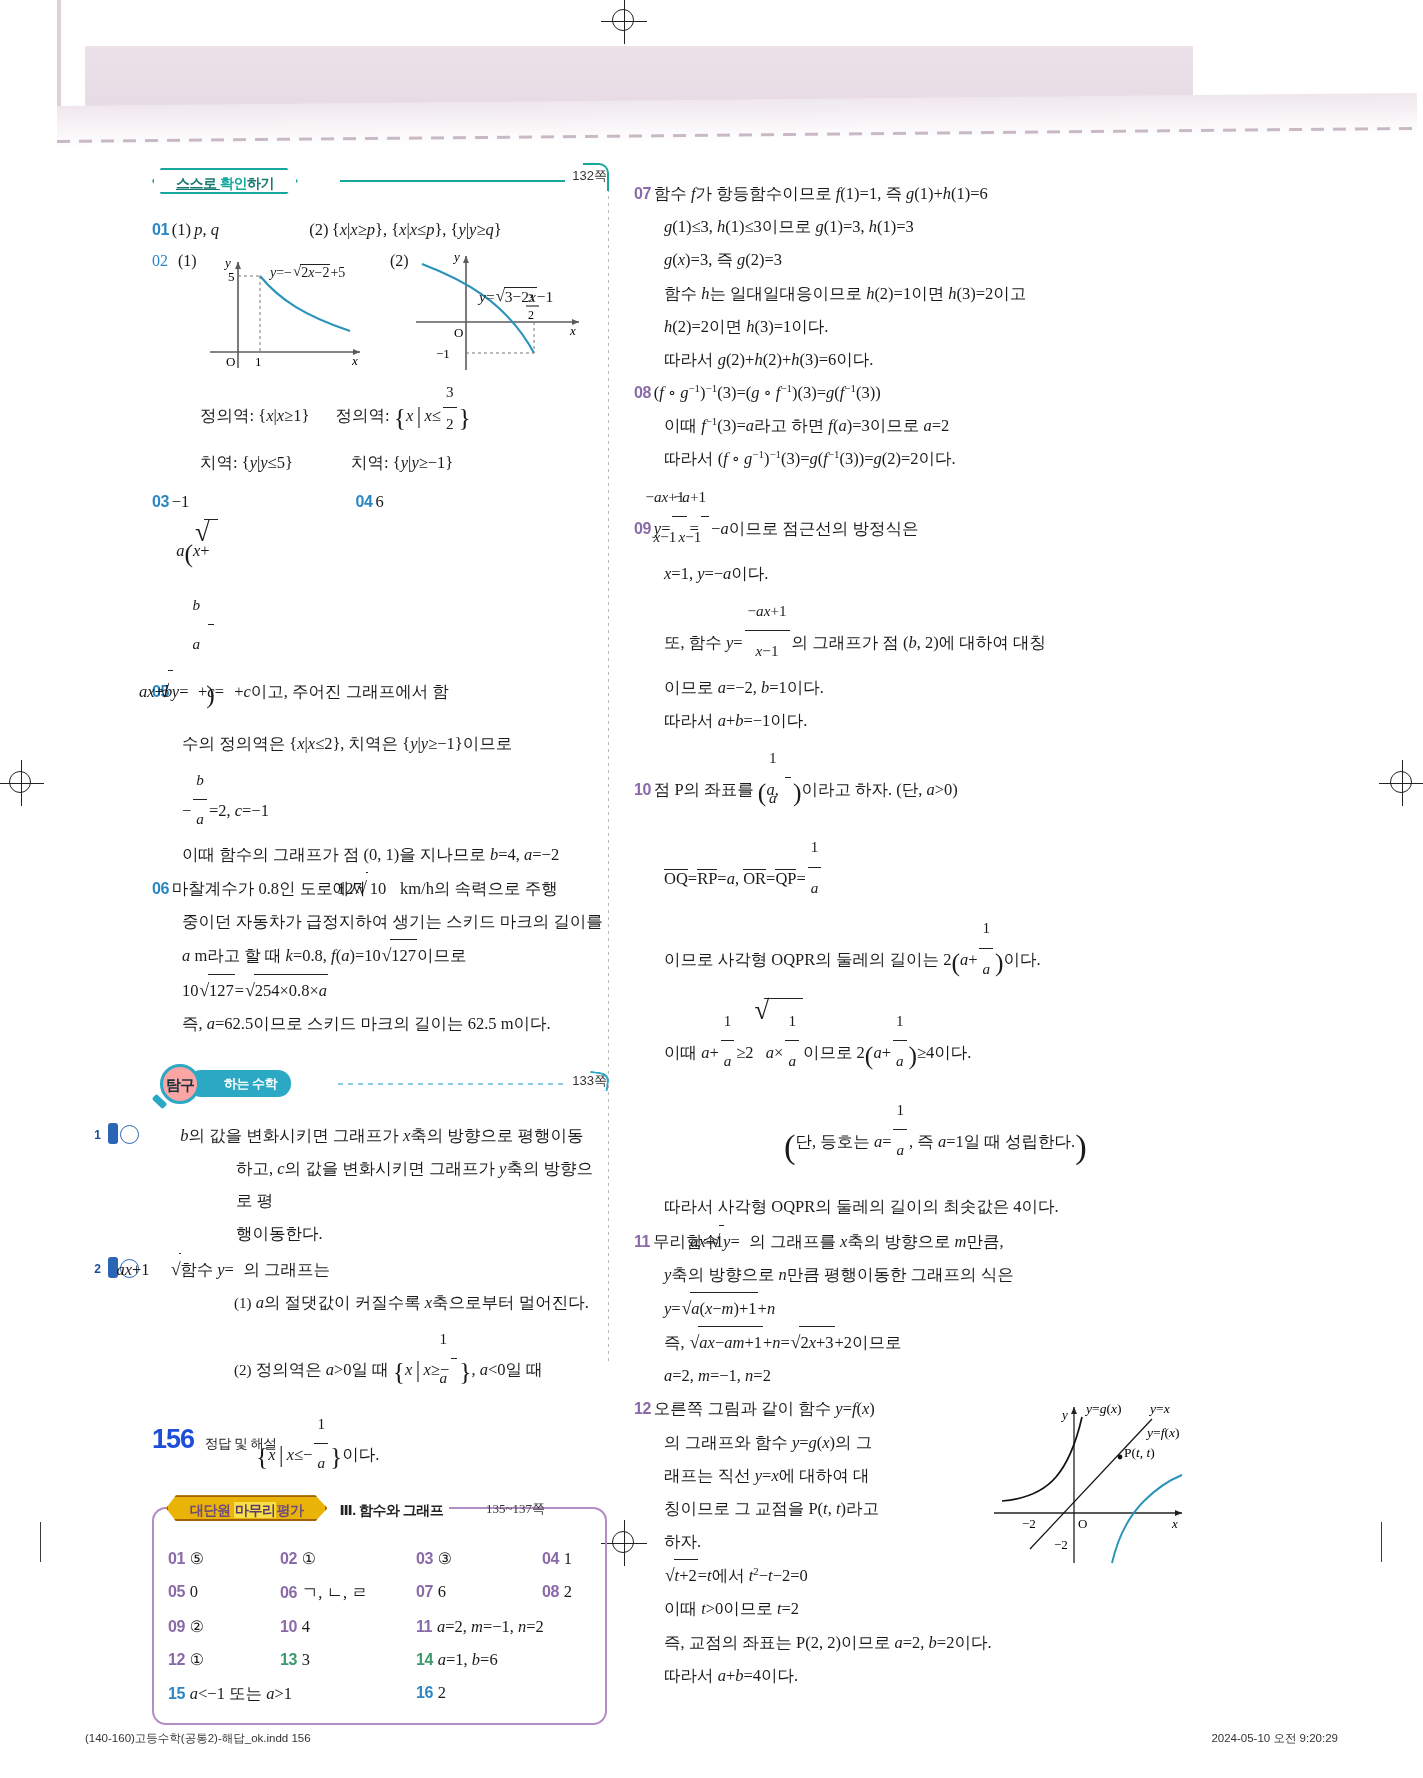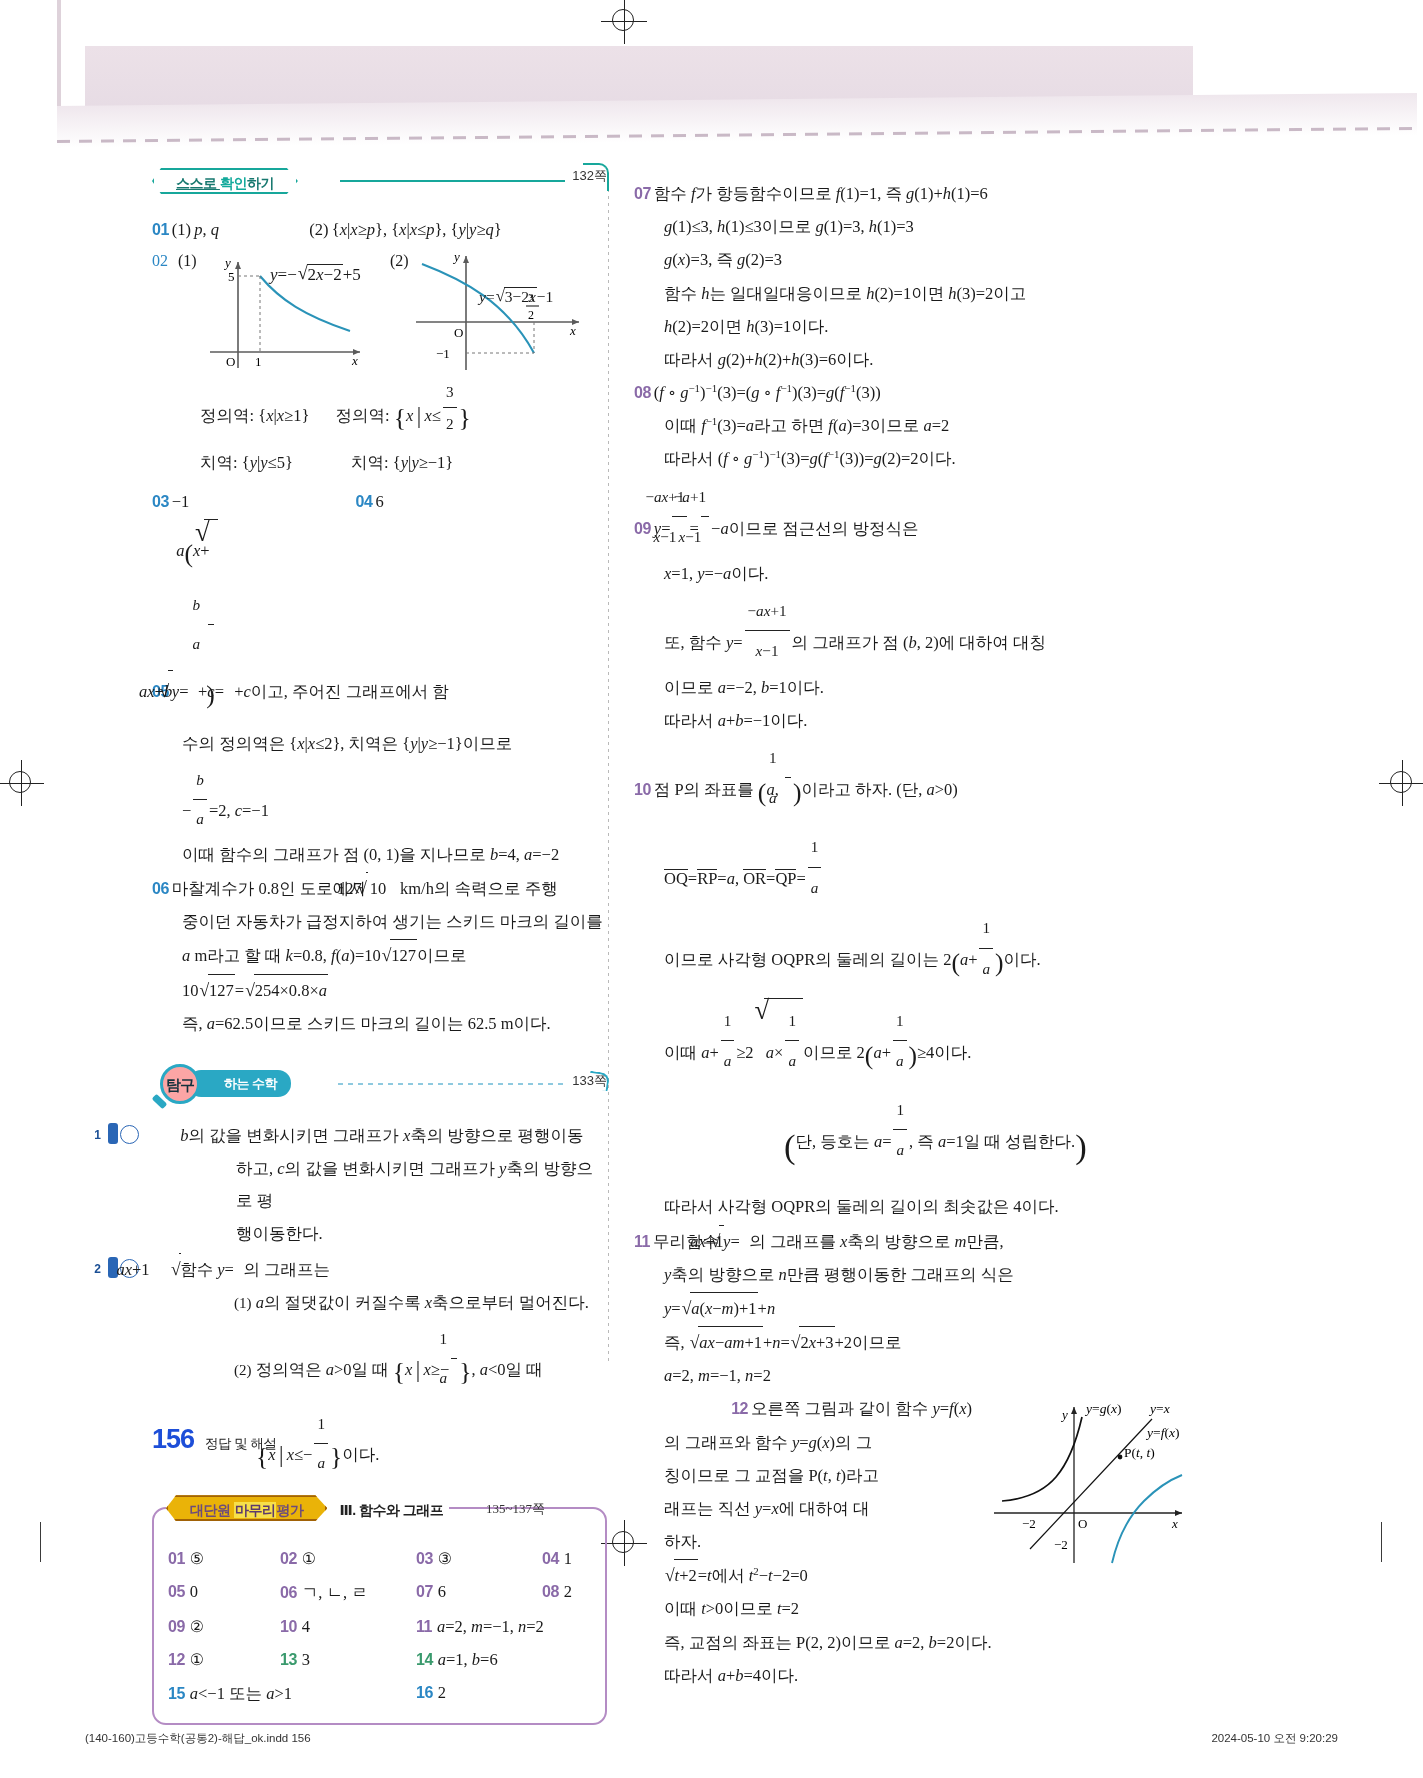--- a/index.html
+++ b/index.html
@@ -230,21 +230,21 @@
         <polygon points="38,14 35,21 41,21" fill="#5b5b5b"></polygon>
         <path d="M60 28 C 80 52, 105 68, 150 83" stroke="#2a93b8" stroke-width="2.1" fill="none"></path>
         <line x1="38" y1="28" x2="60" y2="28" stroke="#777" stroke-width="1" stroke-dasharray="3,3"></line>
         <line x1="60" y1="28" x2="60" y2="104" stroke="#777" stroke-width="1" stroke-dasharray="3,3"></line>
         <text x="28" y="33" font-family="Liberation Serif,serif" font-size="13">5</text>
         <text x="25" y="19" font-family="Liberation Serif,serif" font-size="13" font-style="italic">y</text>
         <text x="26" y="118" font-family="Liberation Serif,serif" font-size="13">O</text>
         <text x="55" y="118" font-family="Liberation Serif,serif" font-size="13">1</text>
         <text x="152" y="117" font-family="Liberation Serif,serif" font-size="13" font-style="italic">x</text>
       </svg>
-      <span style="position:absolute;left:118px;top:16px;font-size:17px;text-align:center;"><i class="m">y</i>=−<span class="sq"><span>2<i class="m">x</i>−2</span></span>+5</span>
+      <span style="position:absolute;left:118px;top:16px;font-size:14px;text-align:center;"><i class="m">y</i>=−<span class="sq"><span>2<i class="m">x</i>−2</span></span>+5</span>
 
       <svg width="190" height="126" viewBox="0 0 190 126" style="position:absolute;left:262px;top:0;">
         <line x1="2" y1="74" x2="165" y2="74" stroke="#5b5b5b" stroke-width="1.6"></line>
         <polygon points="165,74 158,71 158,77" fill="#5b5b5b"></polygon>
         <line x1="52" y1="122" x2="52" y2="8" stroke="#5b5b5b" stroke-width="1.6"></line>
         <polygon points="52,8 49,15 55,15" fill="#5b5b5b"></polygon>
         <path d="M8 16 C 50 32, 92 54, 120 105" stroke="#2a93b8" stroke-width="2.1" fill="none"></path>
         <line x1="52" y1="105" x2="120" y2="105" stroke="#777" stroke-width="1" stroke-dasharray="3,3"></line>
         <line x1="120" y1="74" x2="120" y2="105" stroke="#777" stroke-width="1" stroke-dasharray="3,3"></line>
         <text x="40" y="13" font-family="Liberation Serif,serif" font-size="13" font-style="italic">y</text>
@@ -402,26 +402,26 @@
         <text x="96" y="133" font-family="Liberation Serif,serif" font-size="13">O</text>
         <text x="80" y="24" font-family="Liberation Serif,serif" font-size="13" font-style="italic">y</text>
         <text x="190" y="133" font-family="Liberation Serif,serif" font-size="13" font-style="italic">x</text>
         <text x="104" y="18" font-family="Liberation Serif,serif" font-size="13.5"><tspan font-style="italic">y</tspan>=<tspan font-style="italic">g</tspan>(<tspan font-style="italic">x</tspan>)</text>
         <text x="168" y="18" font-family="Liberation Serif,serif" font-size="13.5"><tspan font-style="italic">y</tspan>=<tspan font-style="italic">x</tspan>
         </text>
         <text x="165" y="42" font-family="Liberation Serif,serif" font-size="13.5"><tspan font-style="italic">y</tspan>=<tspan font-style="italic">f</tspan>(<tspan font-style="italic">x</tspan>)</text>
         <text x="142" y="62" font-family="Liberation Serif,serif" font-size="13.5">P(<tspan font-style="italic">t</tspan>, <tspan font-style="italic">t</tspan>)</text>
       </svg>
 
-      <div class="sol hang" style="padding-right:222px;text-align:right;">
+      <div class="sol hang" style="padding-right:222px;">
         <span class="qn purple">12</span>오른쪽 그림과 같이 함수 <i class="m">y</i>=<i class="m">f</i>(<i class="m">x</i>)
       </div>
       <div class="sol ind" style="padding-right:222px;">의 그래프와 함수 <i class="m">y</i>=<i class="m">g</i>(<i class="m">x</i>)의 그</div>
+      <div class="sol ind" style="padding-right:222px;">래프는 직선 <i class="m">y</i>=<i class="m">x</i>에 대하여 대</div>
       <div class="sol ind" style="padding-right:222px;">칭이므로 그 교점을 P(<i class="m">t</i>, <i class="m">t</i>)라고</div>
-      <div class="sol ind" style="padding-right:222px;">래프는 직선 <i class="m">y</i>=<i class="m">x</i>에 대하여 대</div>
       <div class="sol ind" style="padding-right:222px;">하자.</div>
       <div class="sol ind" style="padding-right:222px;"><span class="sq"><span><i class="m">t</i>+2</span></span>=<i class="m">t</i>에서 <i class="m">t</i><span class="sup">2</span>−<i class="m">t</i>−2=0</div>
       <div class="sol ind" style="padding-right:222px;">이때 <i class="m">t</i>&gt;0이므로 <i class="m">t</i>=2</div>
       <div class="sol ind">즉, 교점의 좌표는 P(2, 2)이므로 <i class="m">a</i>=2, <i class="m">b</i>=2이다.</div>
       <div class="sol ind">따라서 <i class="m">a</i>+<i class="m">b</i>=4이다.</div>
     </div>
   </div>
 
   <div class="pgno">
     <span class="n">156</span><span class="t">정답 및 해설</span>

